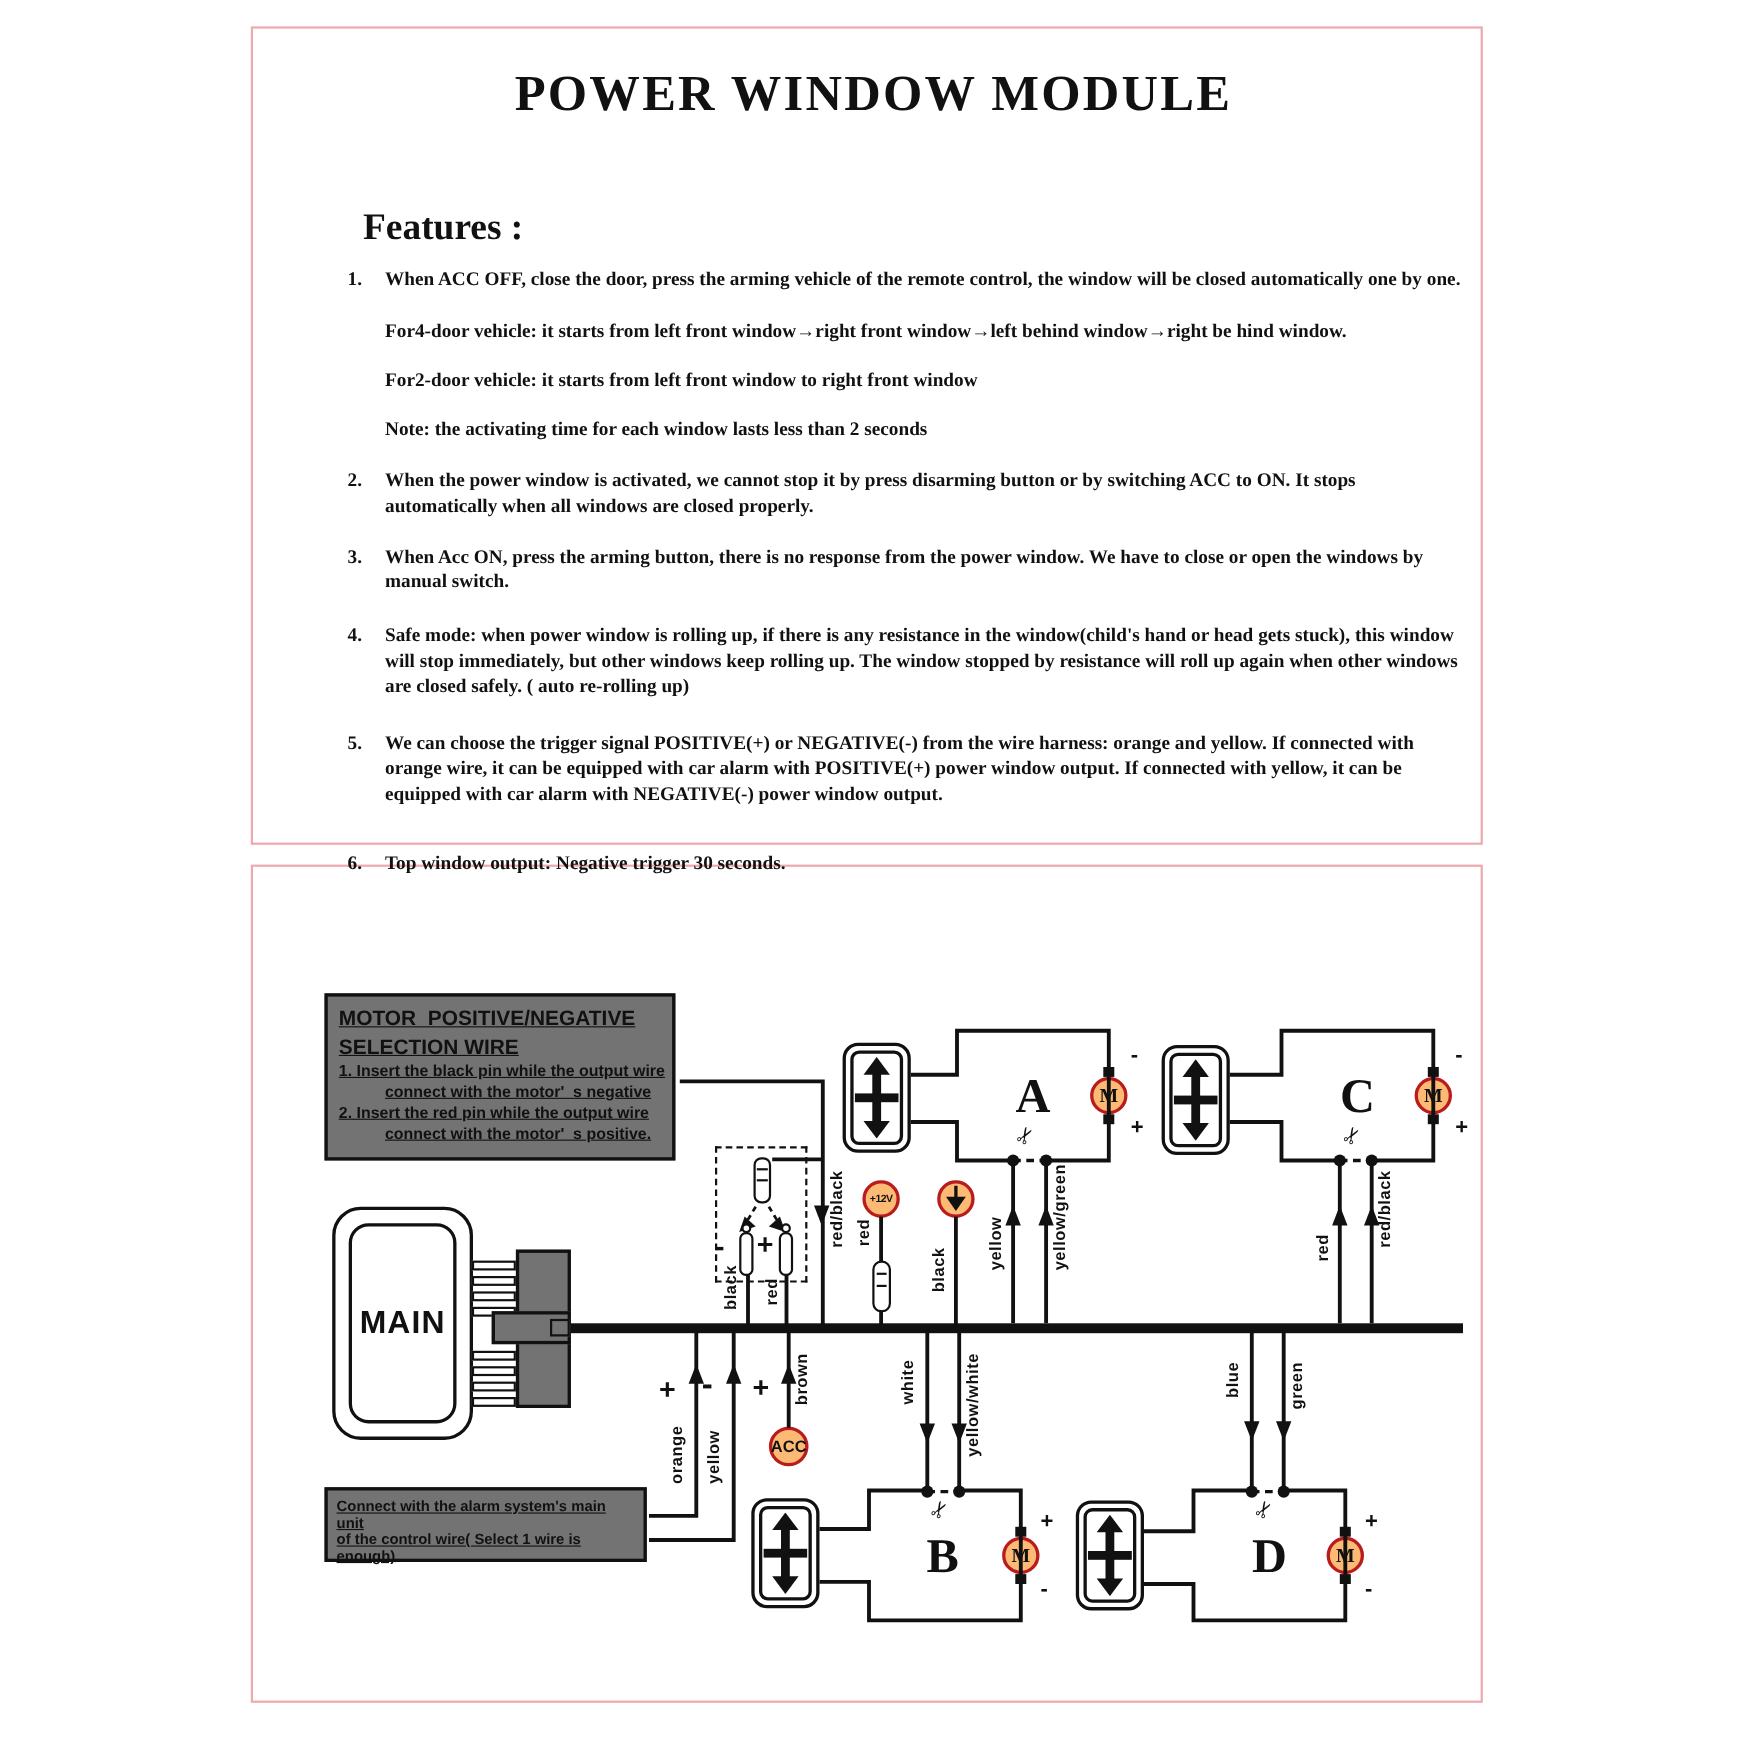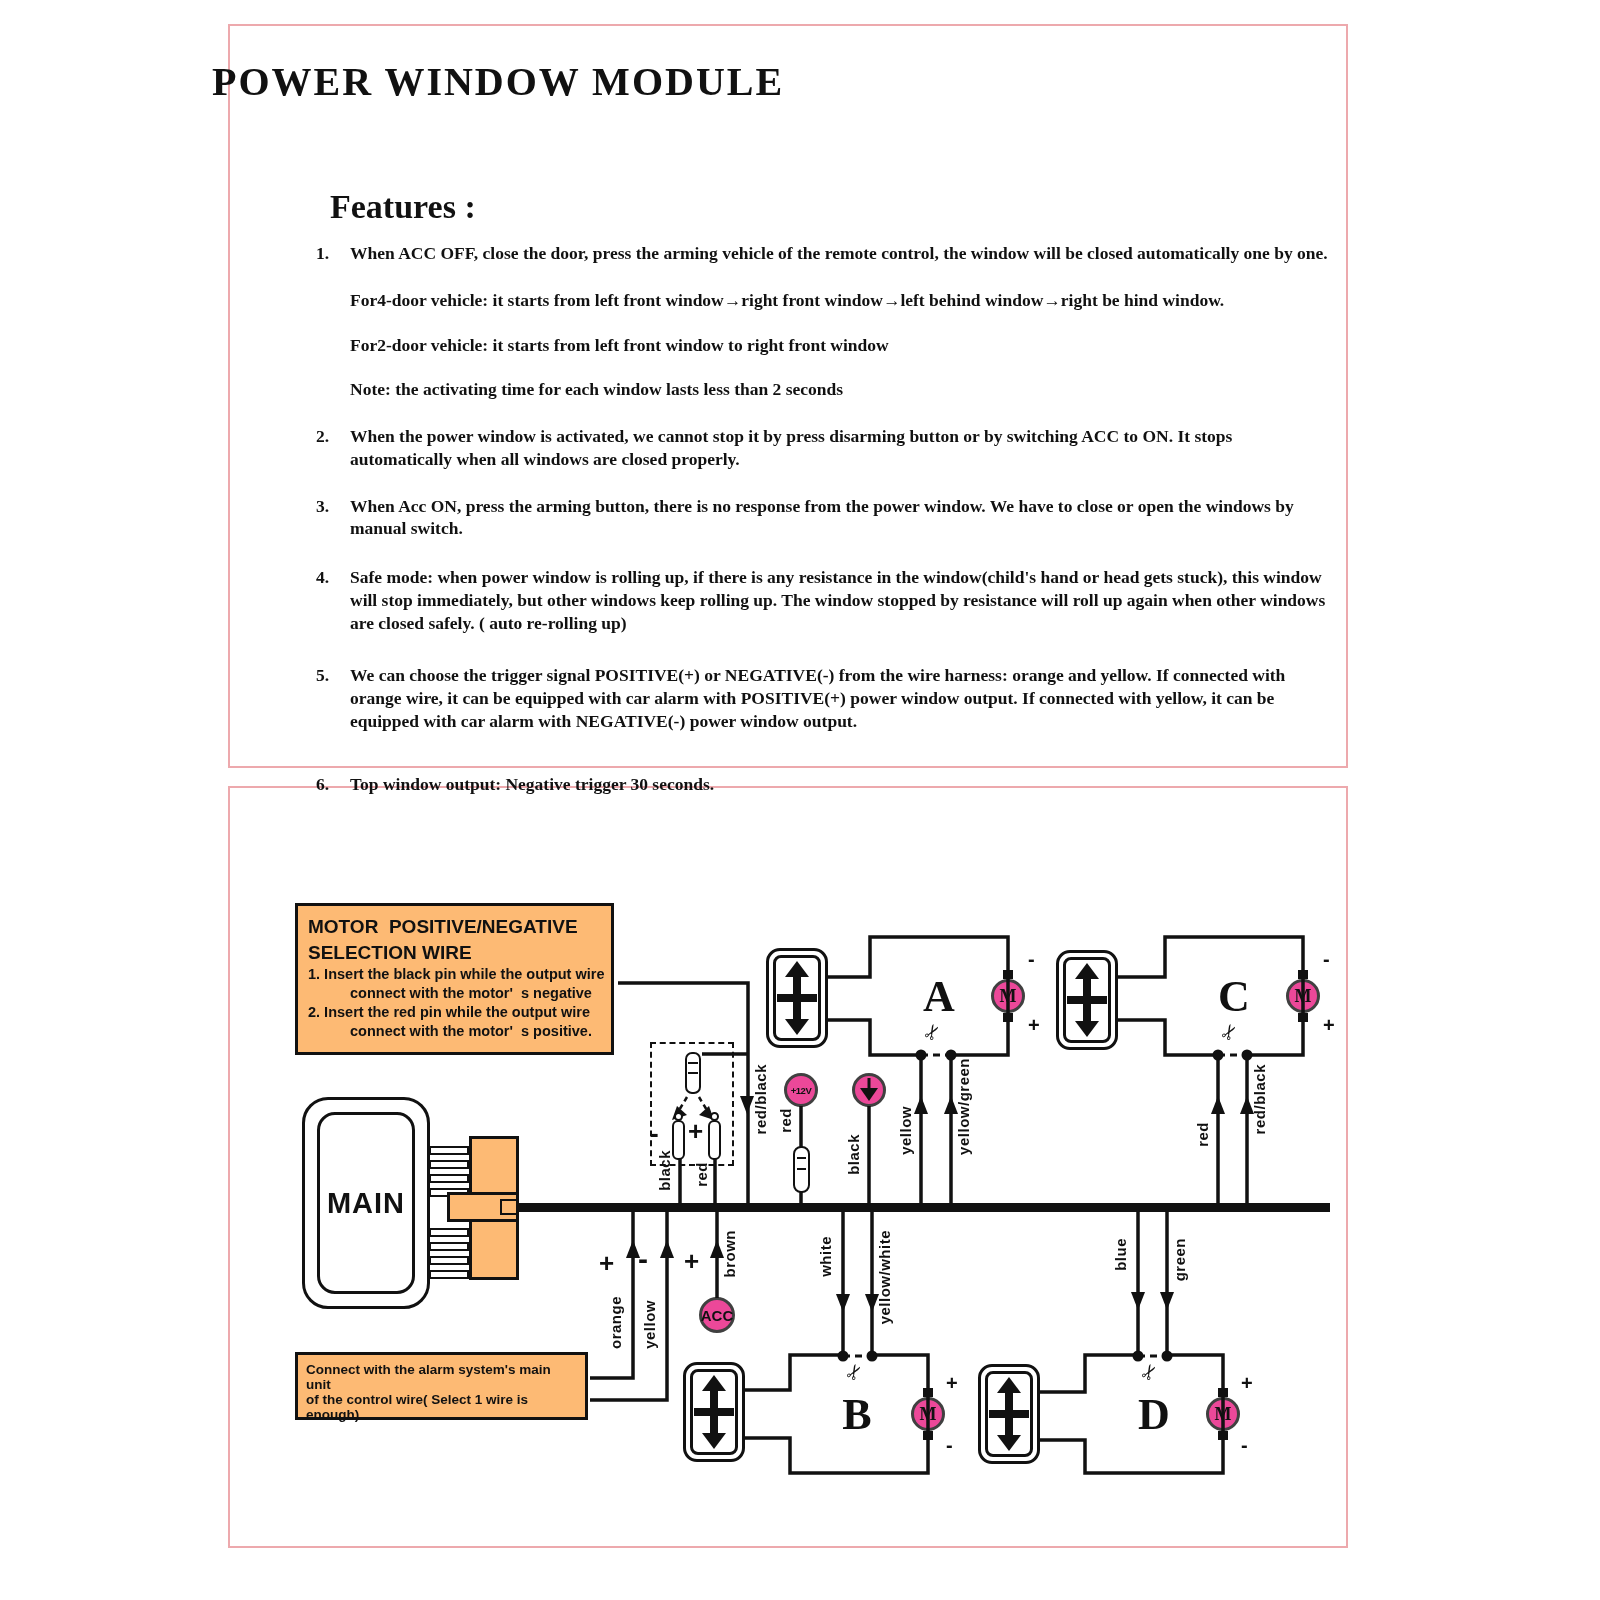--- a/index.html
+++ b/index.html
@@ -1,51 +1,51 @@
 <!DOCTYPE html>
 <html><head>
 <meta charset="utf-8">
 <style>
   html,body{margin:0;padding:0;background:#fff;}
   #canvas{position:relative;width:1600px;height:1600px;background:#fff;color:#111;
           font-family:"Liberation Sans",sans-serif;overflow:hidden;}
   .abs{position:absolute;}
   .panel{position:absolute;border:2px solid #eda9ad;background:#fff;}
-  .title{left:212px;top:58px;width:1116px;font-weight:bold;
-         font-size:40px;letter-spacing:2px;font-family:"Liberation Serif",serif;}
+  .title{left:236px;top:58px;width:1116px;text-align:center;font-weight:bold;
+         font-size:46px;letter-spacing:2px;font-family:"Liberation Serif",serif;}
   .subtitle{left:228px;top:134px;width:1116px;text-align:center;font-weight:bold;
             font-size:37px;white-space:pre;font-family:"Liberation Serif",serif;}
   .feat-heading{left:330px;top:188px;font-weight:bold;font-size:34px;
                 font-family:"Liberation Serif",serif;}
   .features{left:316px;top:242px;width:1014px;font-family:"Liberation Serif",serif;
             font-weight:bold;font-size:17.5px;line-height:1.3;}
   .feat-row{display:flex;}
   .feat-num{width:34px;flex:0 0 34px;}
   .feat-text{flex:1;}
-  .box{position:absolute;border:3px solid #111;background:#fdba74;box-sizing:border-box;}
+  .box{position:absolute;border:3px solid #111;background:#737373;box-sizing:border-box;text-decoration:underline;}
   .dashbox{position:absolute;border:2.5px dashed #111;background:transparent;box-sizing:border-box;}
   .selnote{left:295px;top:903px;width:319px;height:152px;padding:8px 6px 0 10px;}
   .selnote .big{font-weight:bold;font-size:19px;line-height:1.35;white-space:pre;}
   .selnote .sm{font-weight:bold;font-size:14.5px;line-height:1.3;white-space:pre;}
   .selnote .ind{padding-left:42px;}
   .alarmnote{left:295px;top:1352px;width:293px;height:68px;padding:7px 8px;
              display:flex;flex-direction:column;justify-content:space-between;}
   .alarmnote div{font-weight:bold;font-size:13.5px;}
   .mainbox{left:302px;top:1097px;width:122px;height:206px;border:3.5px solid #111;
            border-radius:26px;display:flex;align-items:center;justify-content:center;}
   .maininner{width:98px;height:182px;border:3px solid #111;border-radius:18px;
              display:flex;align-items:center;justify-content:center;box-sizing:border-box;
              font-weight:bold;font-size:29px;letter-spacing:1px;}
   .tooth{position:absolute;border:2px solid #111;background:#fff;width:40px;height:9px;box-sizing:border-box;}
   .bus{position:absolute;left:519px;top:1203px;width:811px;height:9px;background:#111;}
   .switch{position:absolute;width:62px;height:100px;border:3px solid #111;border-radius:14px;
           background:#fff;box-sizing:border-box;padding:4px;}
   .switch-inner{width:100%;height:100%;border:3px solid #111;border-radius:8px;box-sizing:border-box;
                 display:flex;align-items:center;justify-content:center;}
-  .circ{position:absolute;border:3px solid #404040;border-radius:50%;background:#ec4899;
+  .circ{position:absolute;border:3px solid #b91c1c;border-radius:50%;background:#fdba74;
         display:flex;align-items:center;justify-content:center;box-sizing:border-box;}
   .motor{width:34px;height:34px;font-weight:bold;font-size:18px;font-family:"Liberation Serif",serif;}
   .letter{position:absolute;width:60px;height:60px;display:flex;align-items:center;justify-content:center;
           font-weight:bold;font-size:44px;font-family:"Liberation Serif",serif;}
   .vlabel{position:absolute;writing-mode:vertical-rl;transform:rotate(180deg);
           font-weight:bold;font-size:15px;letter-spacing:.5px;white-space:nowrap;}
   .sign{position:absolute;font-weight:bold;font-size:26px;}
   .msign{position:absolute;font-weight:bold;font-size:20px;}
   .pin{position:absolute;width:13px;height:40px;border:2.5px solid #111;border-radius:6px;
        background:#fff;box-sizing:border-box;}

